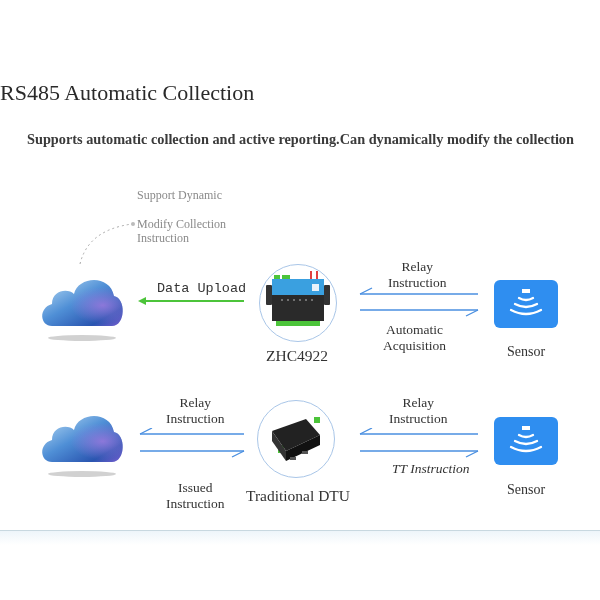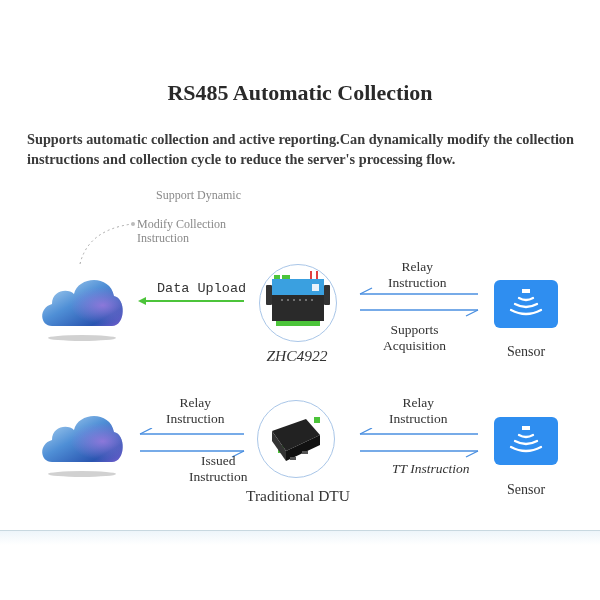--- a/index.html
+++ b/index.html
@@ -2,22 +2,22 @@
 <html><head>
   <meta charset="utf-8">
   <style>
     html, body { margin: 0; padding: 0; }
     body {
       width: 600px; height: 600px; background: #ffffff; position: relative; overflow: hidden;
       font-family: "Liberation Serif", "DejaVu Serif", serif; color: #333;
     }
     .abs { position: absolute; }
     .title {
-      left: 0; width: 600px; top: 80px; text-align: center;
-      font-size: 22px; font-weight: bold; color: #2a2a2a;
+      left: 0; width: 600px; top: 80px; 
+      font-size: 22px; font-weight: normal; color: #2a2a2a;
     }
     .desc {
       left: 27px; top: 129px; width: 560px; font-size: 14.3px; line-height: 20px; color: #3a3a3a; font-weight: bold;
     }
     .note { font-size: 12px; color: #8a8a8a; line-height: 14px; }
     .lbl { font-size: 13.5px; color: #333; line-height: 16px; text-align: center; }
     .cap { font-size: 15.5px; color: #333; text-align: center; }
     .device-circle {
       width: 76px; height: 76px; border-radius: 50%; border: 1px solid #a9c6e8; background: #fff;
     }
@@ -31,24 +31,23 @@
       left: 0; top: 531px; width: 600px; height: 14px;
       background: linear-gradient(to bottom, rgba(220,235,245,0.5), rgba(255,255,255,0));
     }
   </style>
 </head>
 <body>
 
 <div class="abs title">RS485 Automatic Collection</div>
 <div class="abs desc">
   <div>Supports automatic collection and active reporting.Can dynamically modify the collection</div>
-  <div>instructions and collection cycle to reduce the server's processing flow.</div>
 </div>
 
-<div class="abs note" style="left:137px; top:188px;margin-left:19px;">Support Dynamic</div>
+<div class="abs note" style="left:137px; top:188px;">Support Dynamic</div>
 <div class="abs note" style="left:137px; top:217px;">Modify Collection</div>
 <div class="abs note" style="left:137px; top:231px;">Instruction</div>
 
 <svg class="abs" style="left:70px; top:218px;" width="70" height="50">
   <path d="M10 46 Q 18 12, 62 6" fill="none" stroke="#aaaaaa" stroke-width="1" stroke-dasharray="2,3"></path>
   <circle cx="63" cy="6" r="2" fill="#bbbbbb"></circle>
 </svg>
 
 <svg class="abs" style="left:38px; top:268px;" width="88" height="76">
   <defs>
@@ -89,34 +88,34 @@
       <circle cx="22" cy="35" r="1"></circle>
         <circle cx="28" cy="35" r="1"></circle>
         <circle cx="34" cy="35" r="1"></circle>
       <circle cx="40" cy="35" r="1"></circle>
         <circle cx="46" cy="35" r="1"></circle>
         <circle cx="52" cy="35" r="1"></circle>
     </g>
     <rect x="16" y="56" width="44" height="5" fill="#4cc43a"></rect>
   </svg>
 </div>
-<div class="abs cap" style="left:240px; top:347px; width:114px;font-style:italic;">ZHC4922</div>
+<div class="abs cap" style="left:240px; top:347px; width:114px;">ZHC4922</div>
 
 <div class="abs lbl" style="left:388px; top:259px;">
   <div>Relay</div>
   <div>Instruction</div>
 </div>
 <svg class="abs" style="left:358px; top:286px;" width="122" height="40">
   <line x1="2" y1="8" x2="120" y2="8" stroke="#4a8fe0" stroke-width="1.3"></line>
   <line x1="2" y1="8" x2="14" y2="2" stroke="#4a8fe0" stroke-width="1.3"></line>
   <line x1="2" y1="24" x2="120" y2="24" stroke="#4a8fe0" stroke-width="1.3"></line>
   <line x1="120" y1="24" x2="108" y2="30" stroke="#4a8fe0" stroke-width="1.3"></line>
 </svg>
 <div class="abs lbl" style="left:383px; top:322px;">
-  <div>Supports</div>
+  <div>Automatic</div>
   <div>Acquisition</div>
 </div>
 
 <div class="abs sensor-box" style="left:494px; top:280px;">
   <svg width="64" height="48">
     <path d="M28 9 h8 v4 h-8 z" fill="#fff"></path>
     <path d="M25 18 Q32 22 39 18" fill="none" stroke="#fff" stroke-width="2.3" stroke-linecap="round"></path>
     <path d="M21 24 Q32 30 43 24" fill="none" stroke="#fff" stroke-width="2.3" stroke-linecap="round"></path>
     <path d="M17 30 Q32 38 47 30" fill="none" stroke="#fff" stroke-width="2.3" stroke-linecap="round"></path>
   </svg>
@@ -144,21 +143,21 @@
 <div class="abs lbl" style="left:166px; top:395px;">
   <div>Relay</div>
   <div>Instruction</div>
 </div>
 <svg class="abs" style="left:138px; top:428px;" width="108" height="40">
   <line x1="2" y1="6" x2="106" y2="6" stroke="#4a8fe0" stroke-width="1.3"></line>
   <line x1="2" y1="6" x2="14" y2="0" stroke="#4a8fe0" stroke-width="1.3"></line>
   <line x1="2" y1="23" x2="106" y2="23" stroke="#4a8fe0" stroke-width="1.3"></line>
   <line x1="106" y1="23" x2="94" y2="29" stroke="#4a8fe0" stroke-width="1.3"></line>
 </svg>
-<div class="abs lbl" style="left:166px; top:453px;margin-left:23px;">
+<div class="abs lbl" style="left:166px; top:480px;">
   <div>Issued</div>
   <div>Instruction</div>
 </div>
 
 <div class="abs device-circle" style="left:257px; top:400px;">
   <svg width="76" height="76">
     <rect x="56" y="16" width="6" height="6" fill="#4cc43a"></rect>
     <rect x="20" y="44" width="6" height="8" fill="#4cc43a"></rect>
     <polygon points="14,30 48,18 62,34 28,50" fill="#222"></polygon>
     <polygon points="28,50 62,34 62,44 28,60" fill="#111"></polygon>

